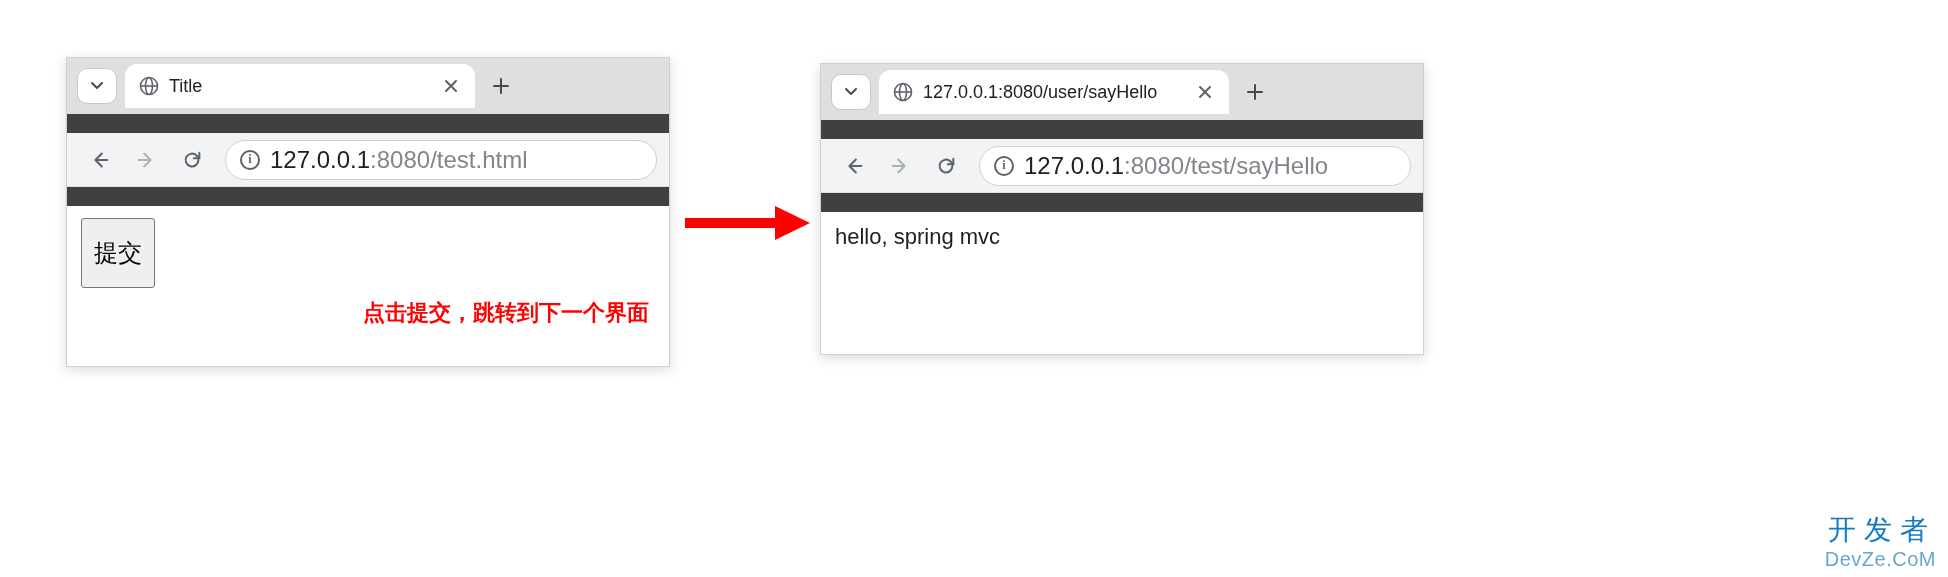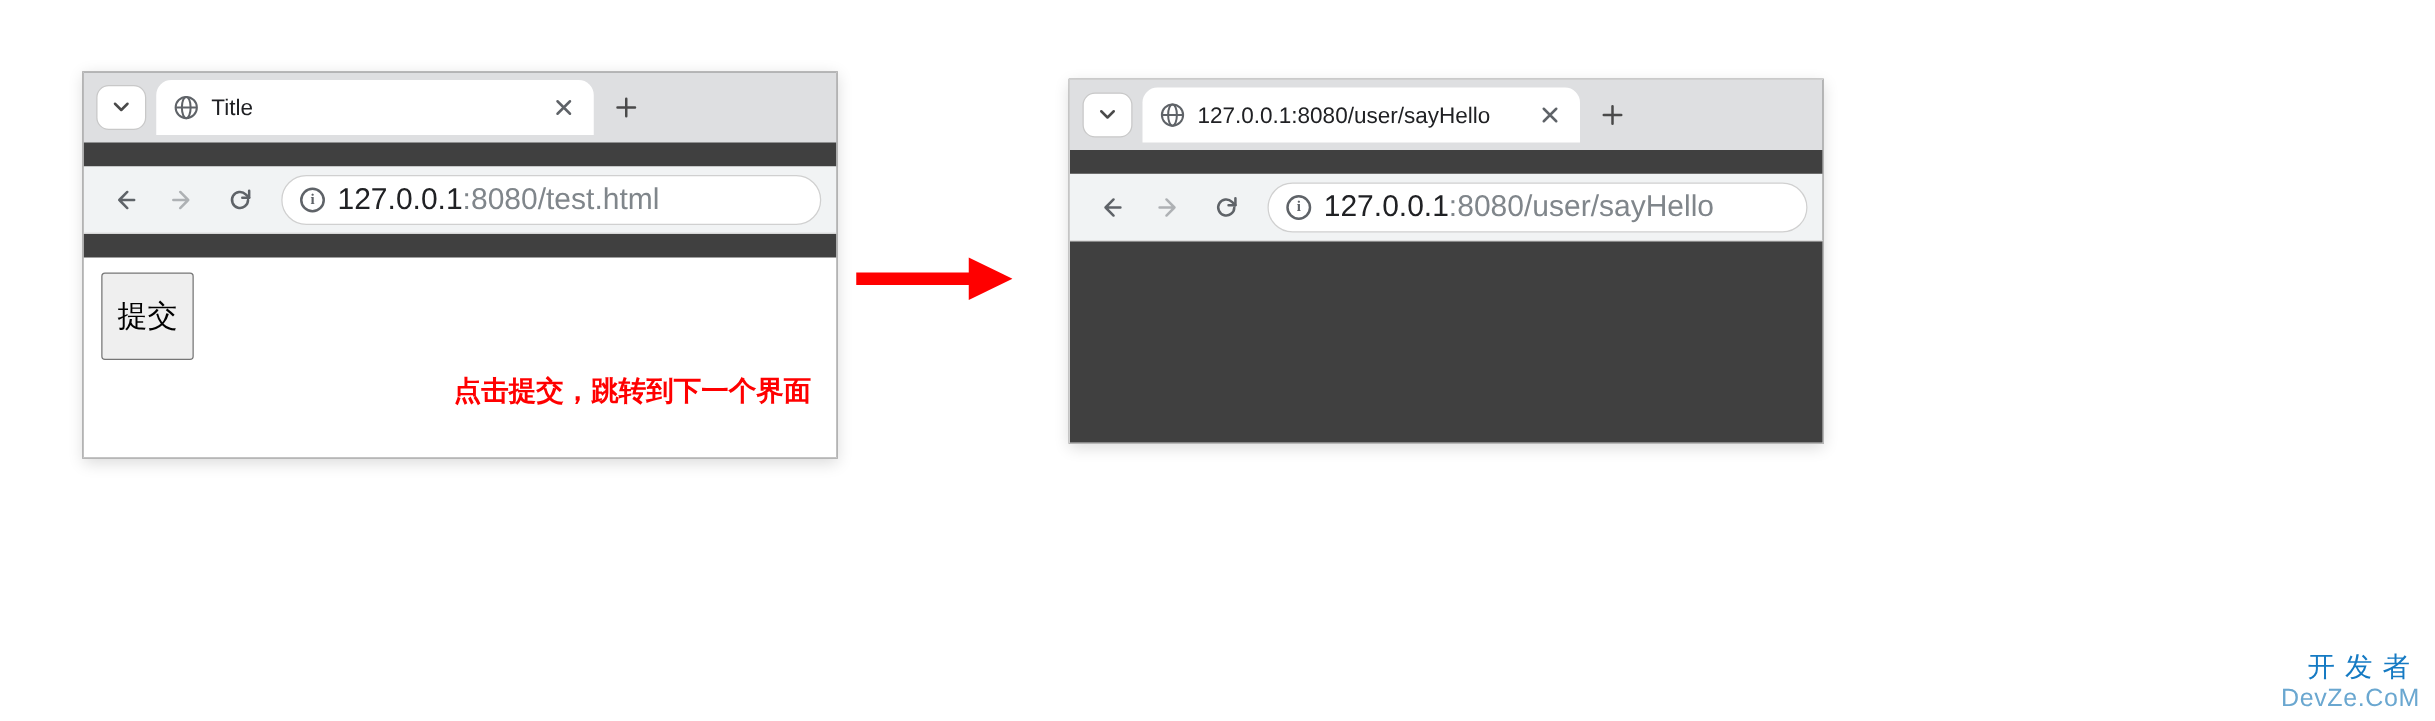--- a/index.html
+++ b/index.html
@@ -164,21 +164,21 @@
   
   .watermark {
     position: absolute;
     right: 12px;
     bottom: 6px;
     text-align: right;
     line-height: 1.2;
   }
   .watermark .cn {
     color: #157ac3;
-    font-size: 22px;
+    font-size: 28px;
     letter-spacing: 8px;
     font-weight: 500;
   }
   .watermark .en {
     color: #6aa7d0;
     font-size: 20px;
     letter-spacing: 0.5px;
   }
   svg { display: block; }
 </style>
@@ -241,21 +241,21 @@
   </div>
 </div>
 
 <div class="arrow-wrap">
   <svg width="130" height="50" viewBox="0 0 130 50">
     <line x1="5" y1="25" x2="100" y2="25" stroke="#ff0000" stroke-width="10"></line>
     <polygon points="95,8 130,25 95,42" fill="#ff0000"></polygon>
   </svg>
 </div>
 
-<div class="browser-window" style="left:820px; top:63px; width:604px; height:292px;margin-left:35px;">
+<div class="browser-window" style="left:820px; top:63px; width:604px; height:292px;">
   <div class="tab-strip">
     <div class="caret-btn">
       <svg width="16" height="16" viewBox="0 0 16 16">
           <path d="M3 5l5 5 5-5" stroke="#4a4a4a" stroke-width="2" fill="none" stroke-linecap="round" stroke-linejoin="round"></path>
         </svg>
     </div>
     <div class="tab tab-right">
       <svg width="20" height="20" viewBox="0 0 20 20">
         <circle cx="10" cy="10" r="8.5" stroke="#5f6368" stroke-width="1.6" fill="none"></circle>
         <ellipse cx="10" cy="10" rx="3.5" ry="8.5" stroke="#5f6368" stroke-width="1.6" fill="none"></ellipse>
@@ -287,22 +287,25 @@
         </svg>
     </div>
     <div class="nav-btn">
       <svg width="22" height="22" viewBox="0 0 24 24">
           <path d="M19 12a7 7 0 1 1-2.05-4.95L20 10" stroke="#5f6368" stroke-width="2.2" fill="none" stroke-linecap="round"></path>
           <path d="M20 4v6h-6" stroke="#5f6368" stroke-width="2.2" fill="none" stroke-linecap="round" stroke-linejoin="round"></path>
         </svg>
     </div>
     <div class="address-bar">
       <span class="info-icon">i</span>
-      <span class="url"><span>127.0.0.1</span><span class="muted">:8080</span><span class="muted">/user/sayHello</span></span>
-    </div>
-  </div>
-
+      <span class="url"><span>127.0.0.1</span><span class="muted">:8080</span><span class="muted">/test/sayHello</span></span>
+    </div>
+  </div>
+
+  <div class="content">
+    <div class="hello-text">hello, spring mvc</div>
+  </div>
 </div>
 
 <div class="watermark">
   <div class="cn">开发者</div>
   <div class="en">DevZe.CoM</div>
 </div>
 
 </body></html>

